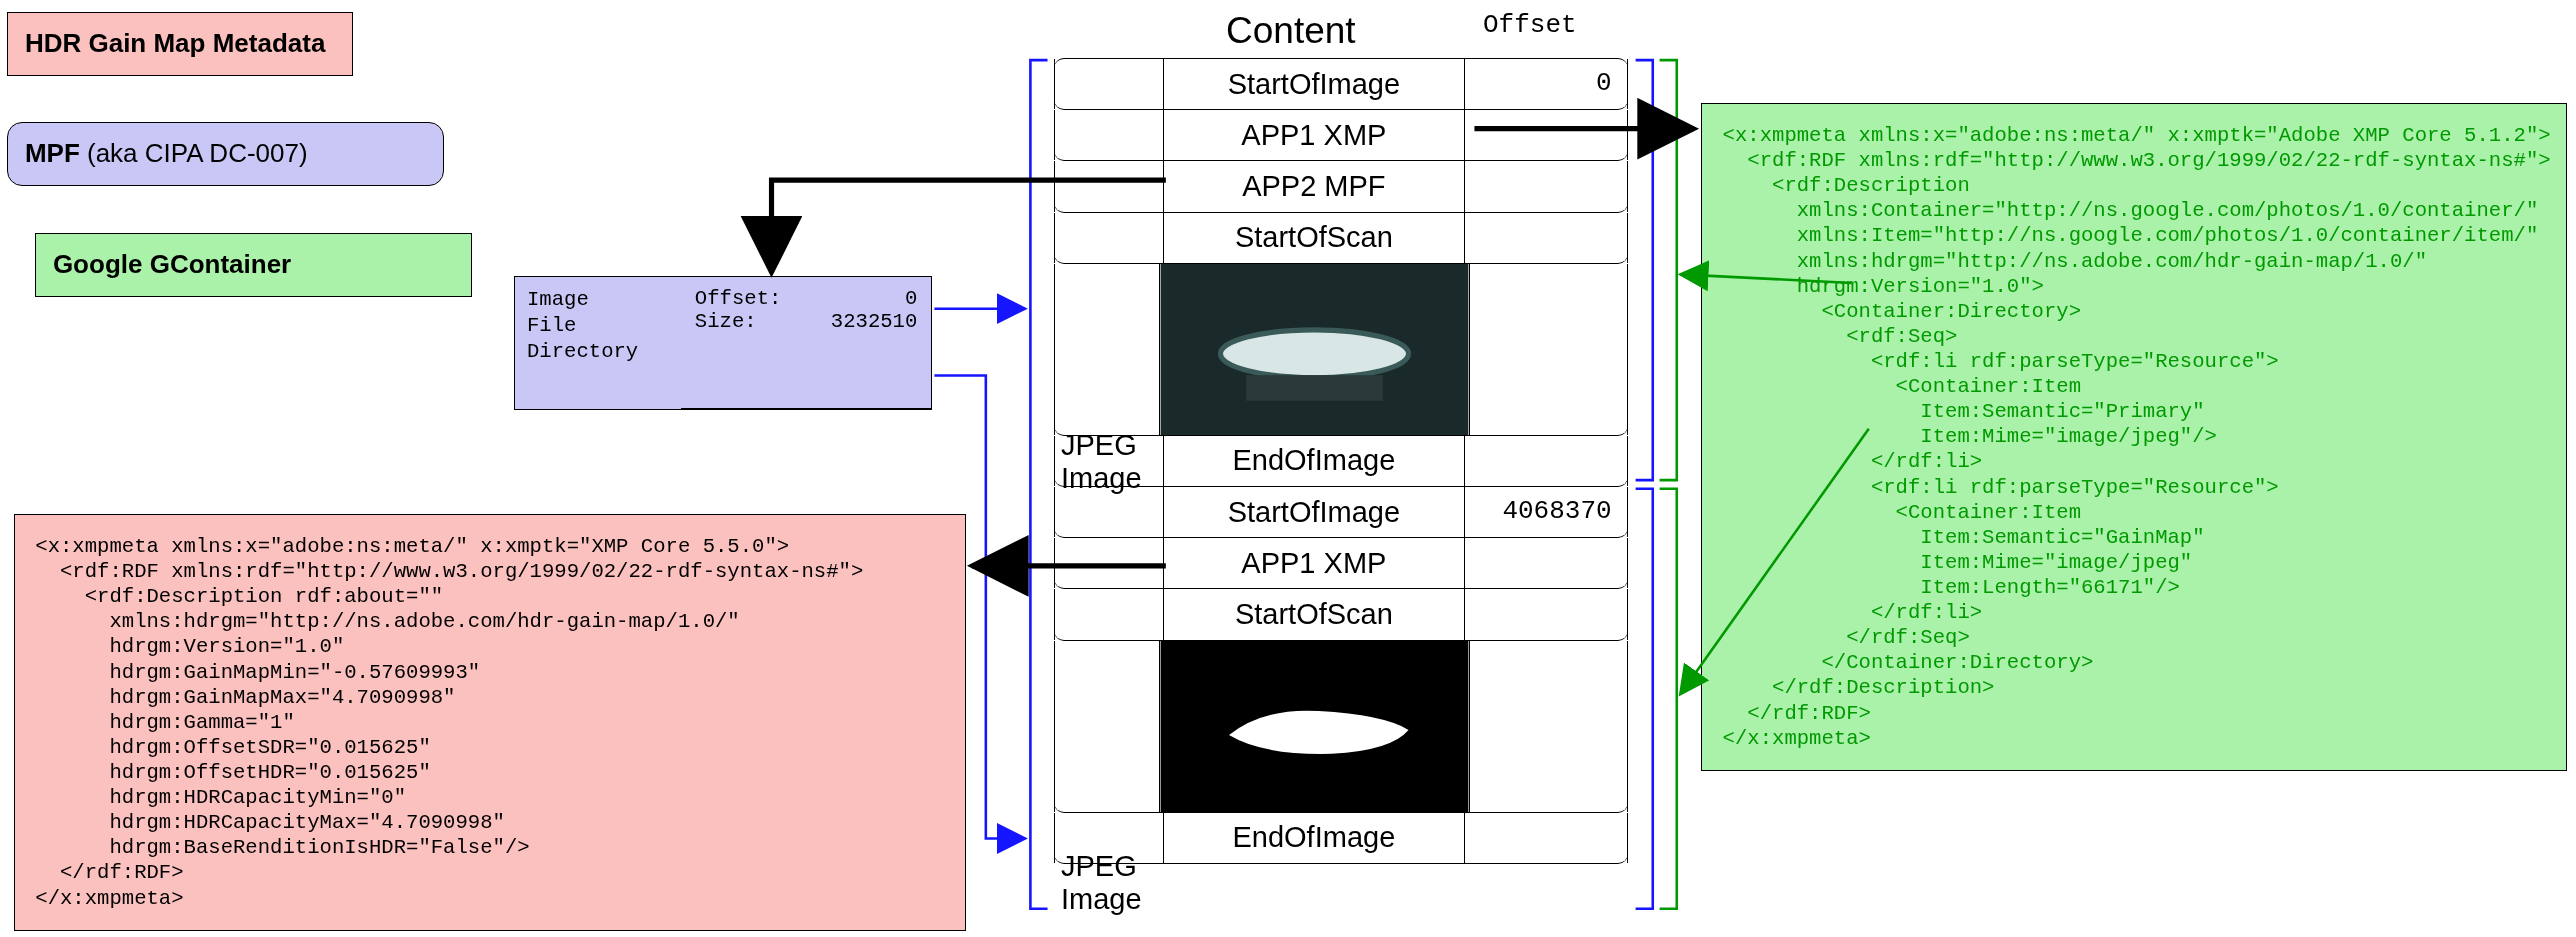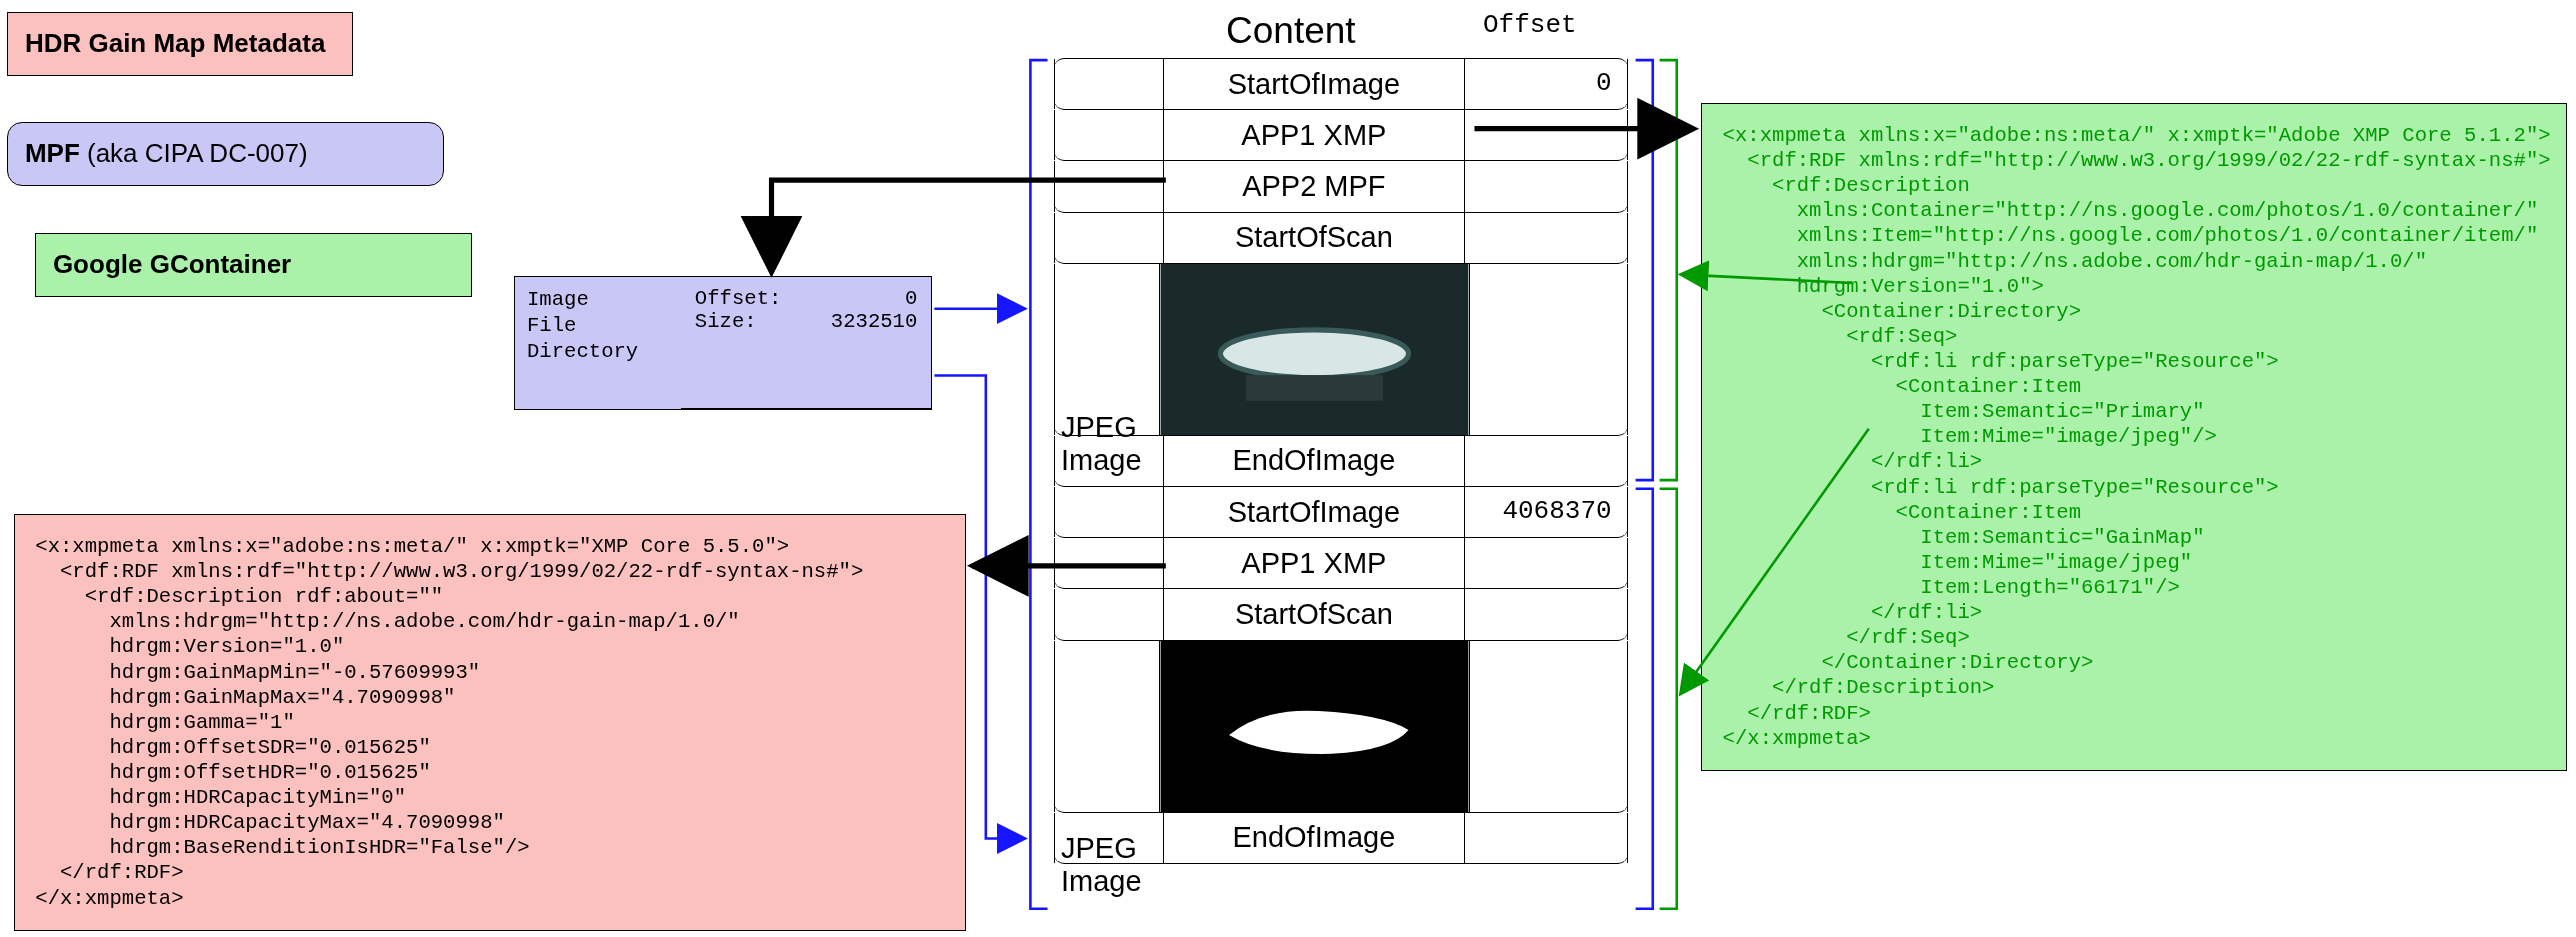--- a/index.html
+++ b/index.html
@@ -25,21 +25,21 @@
   
   .col{position:absolute;left:1054px;top:58px;width:574px;}
   .col-hdr{position:absolute;top:10.3px;font-size:37px;font-weight:400;}
   .col-hdr.c{left:1226px;}
   .col-hdr.o{left:1483px;font-family:Liberation Mono, monospace;font-size:26px;}
   .row{display:flex;border-bottom:1.7px solid #000;border-radius:10px;}
   .row:first-child{border-top:1.7px solid #000;}
   .side{width:111px;border-left:1.7px solid #000;border-right:1.7px solid #000;}
   .cell{width:309px;border-right:1.7px solid #000;text-align:center;font-size:29px;padding:8.6px 0;}
   .off{width:151px;border-right:1.7px solid #000;font-family:"Courier New",monospace;font-size:26px;text-align:right;padding:8.6px 15.4px 8.6px 0;}
-  .side-caption{position:absolute;font-size:29px;width:111px;}
+  .side-caption{position:absolute;font-size:29px;width:111px;margin-top:18px;}
   .thumb{width:309px;height:171px;border-right:1.7px solid #000;}
   .thumb svg{display:block;}
 
   
   .code{font-family:"Courier New",monospace;font-size:20.6px;line-height:1.22;white-space:pre;padding:19px 20.6px;}
   .code.grn{color:#009900;}
 
   
 </style>
 </head>

